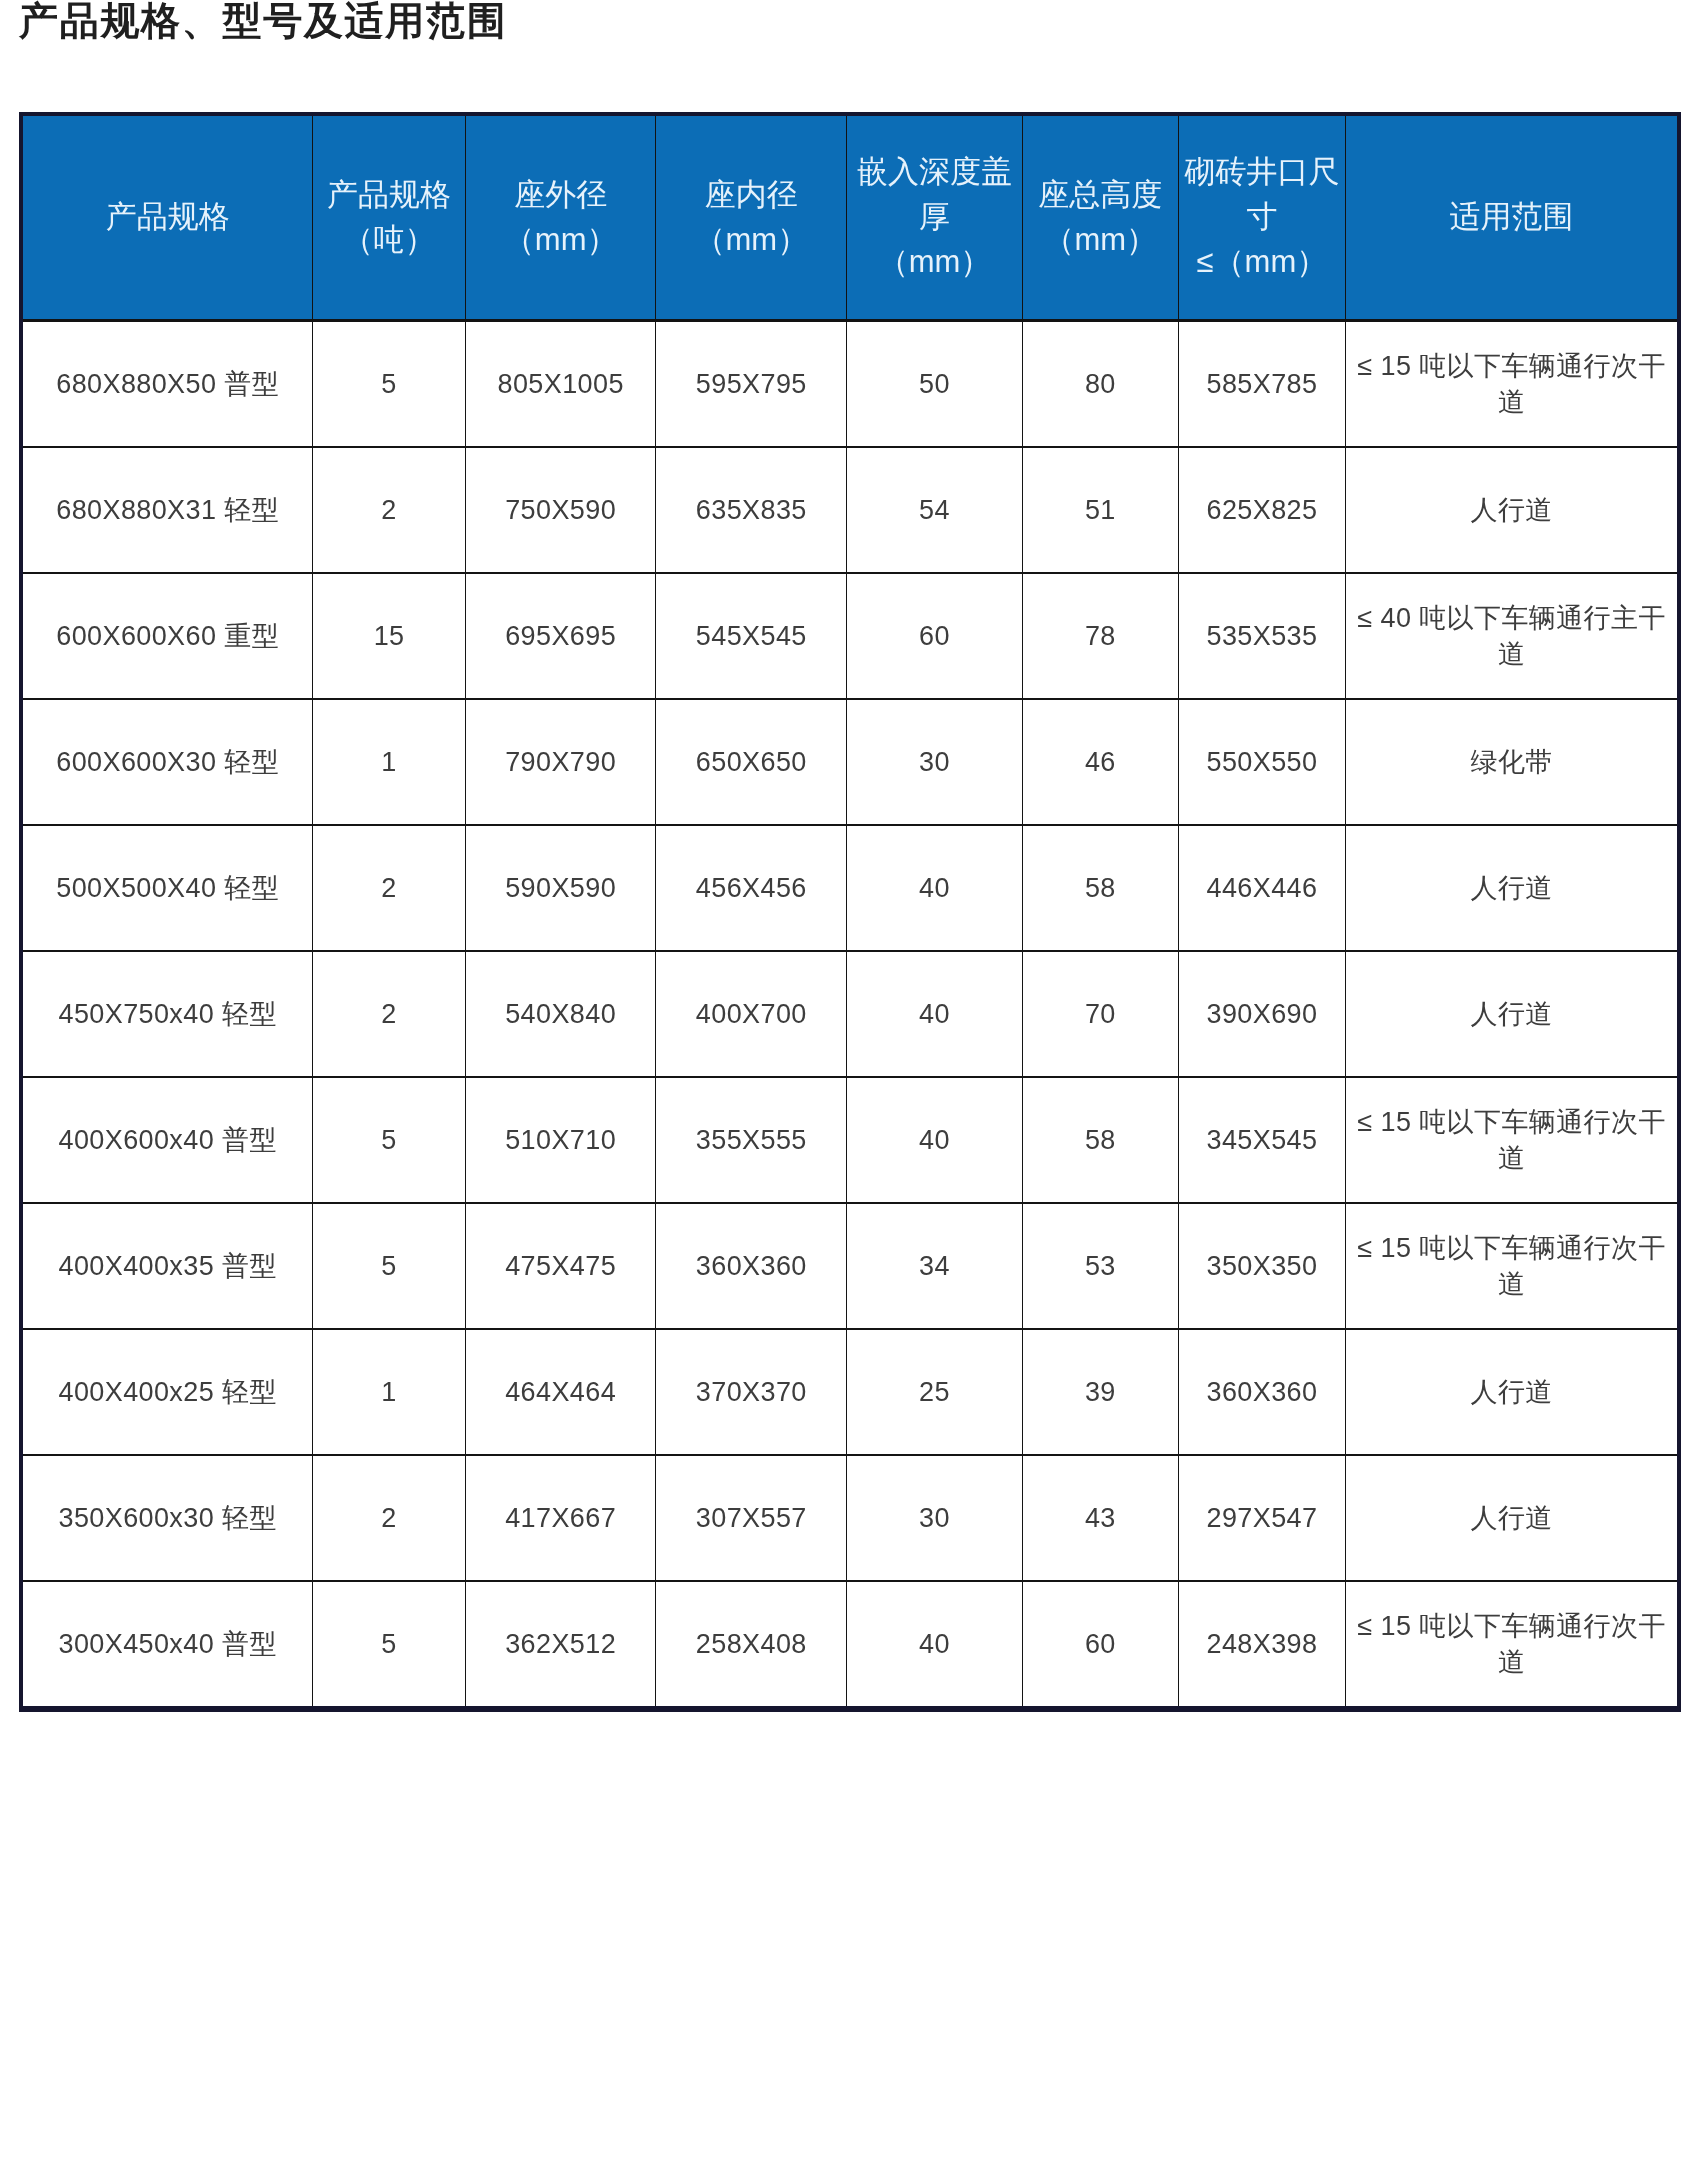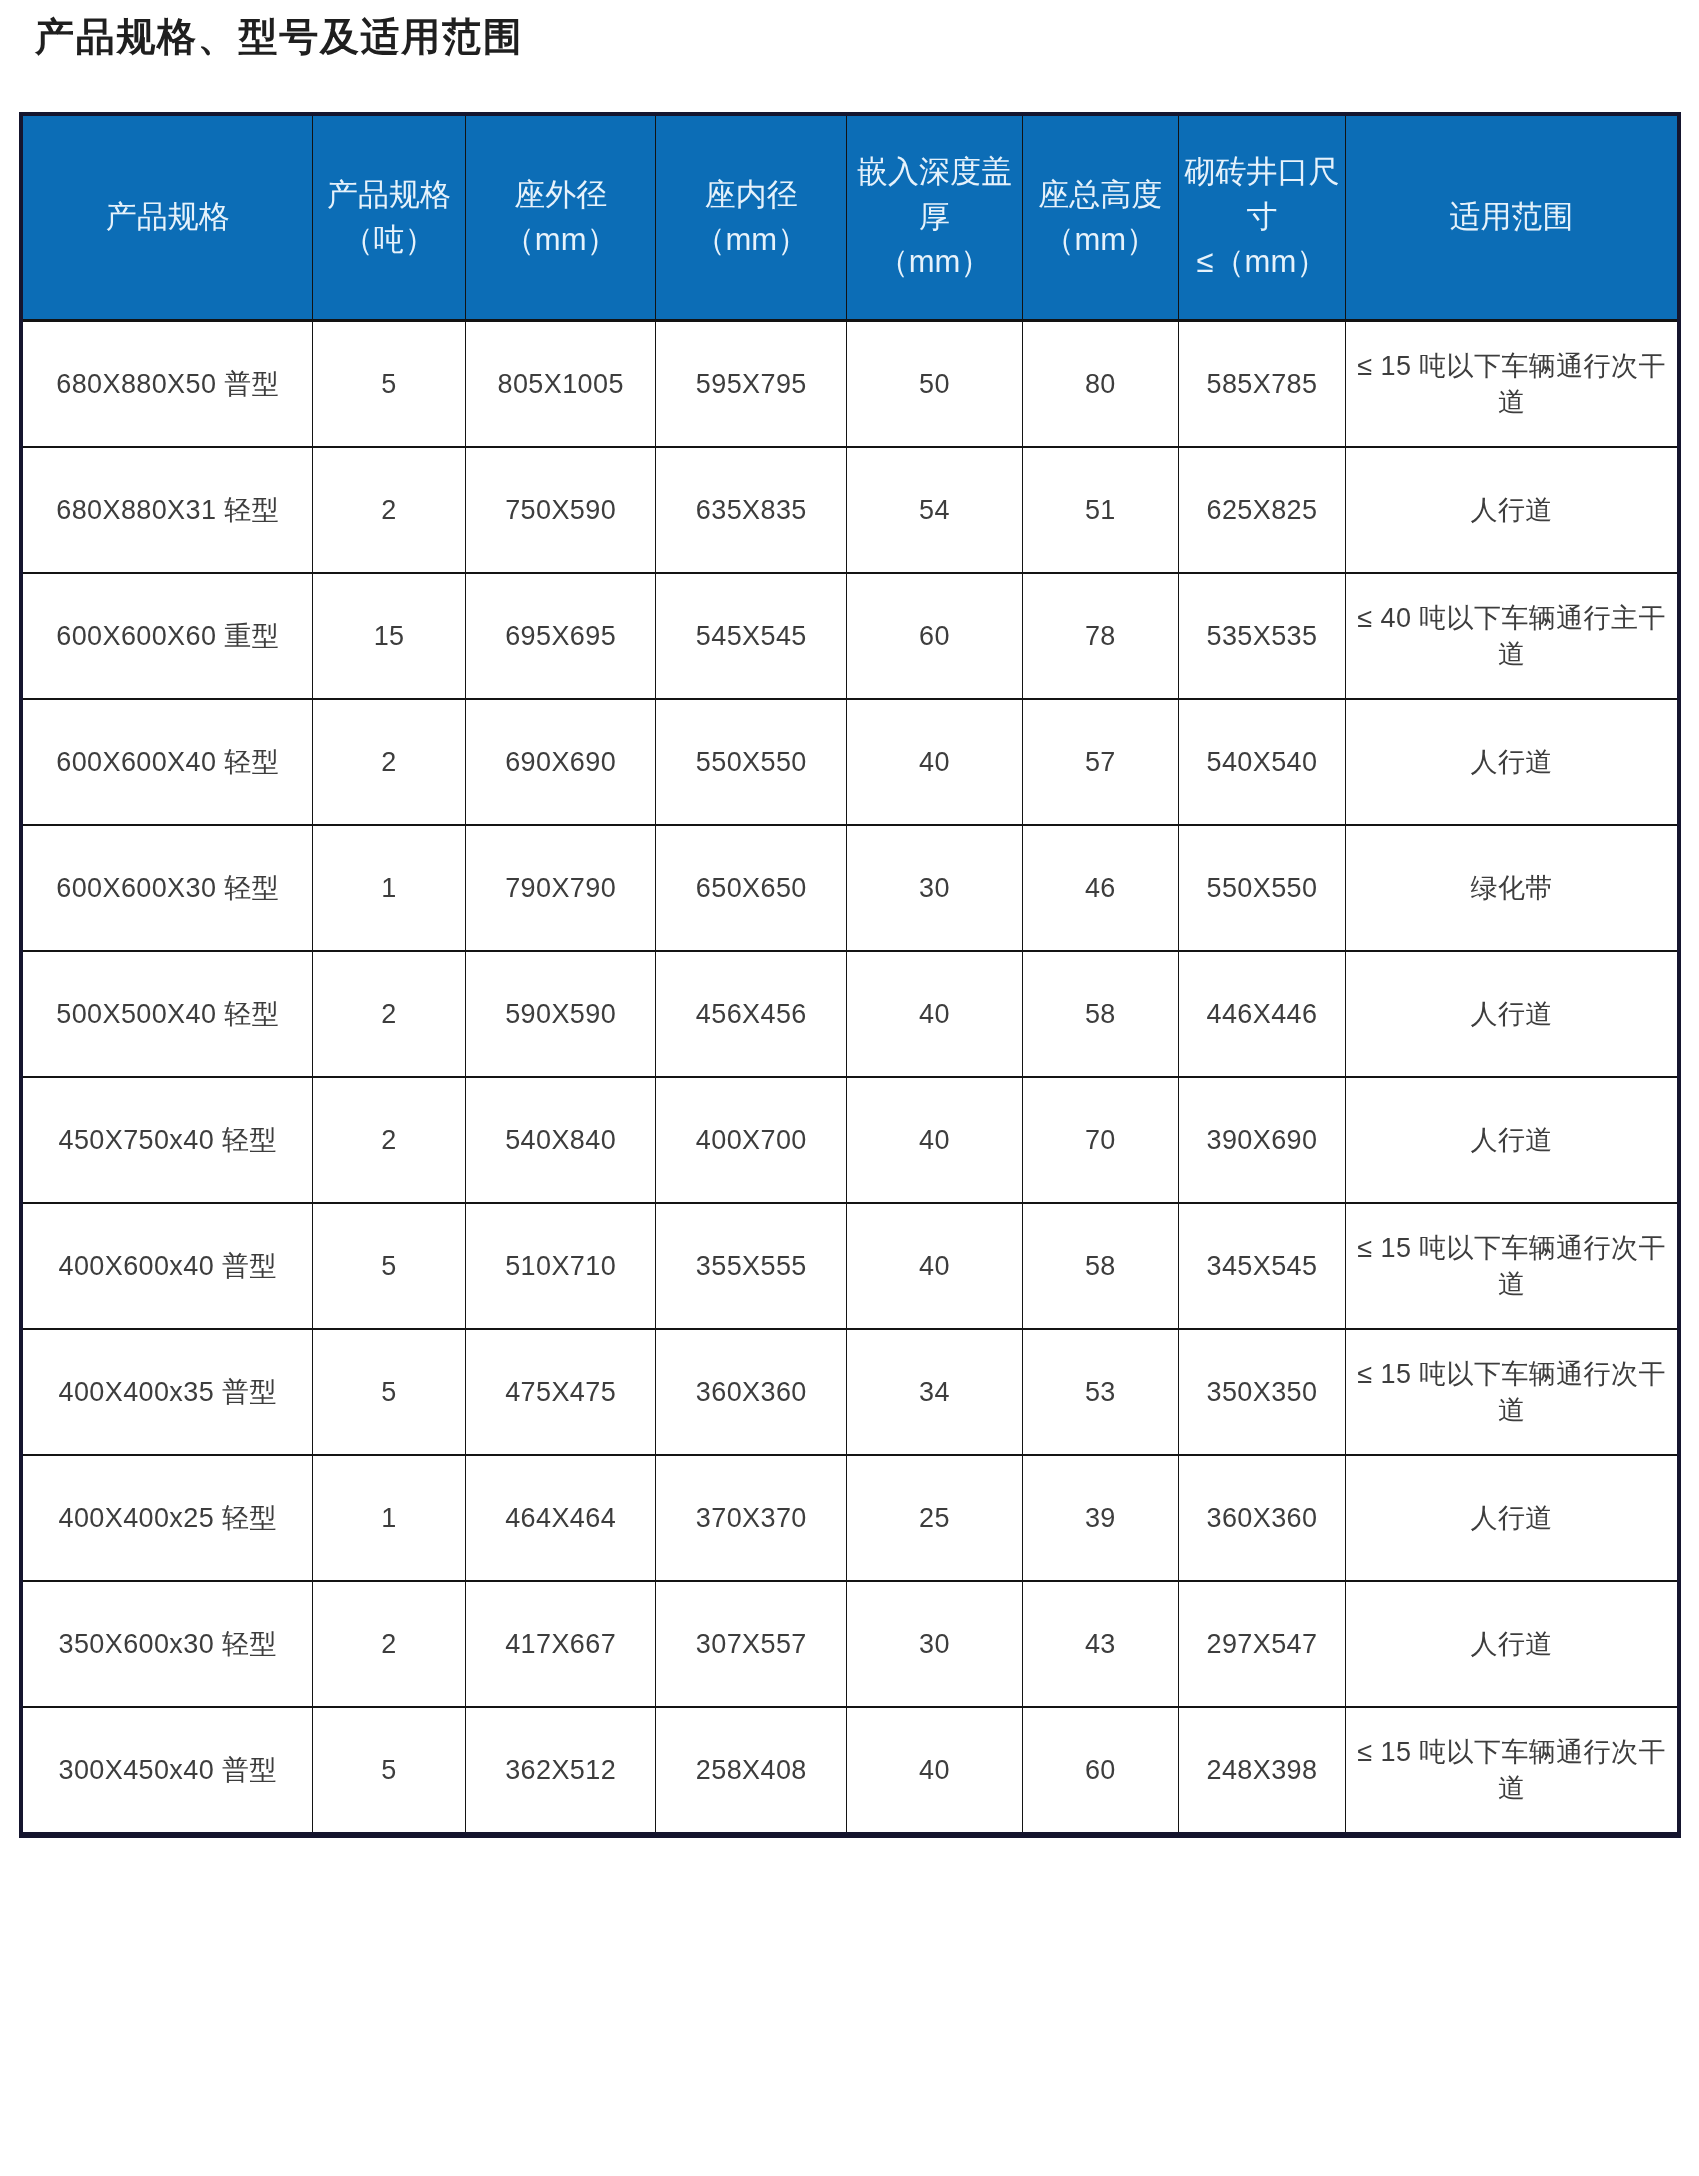--- a/index.html
+++ b/index.html
@@ -10,21 +10,21 @@
   body {
     width: 1699px;
     height: 2176px;
     font-family: "Liberation Sans", "DejaVu Sans", sans-serif;
     position: relative;
   }
   .page-title {
     position: absolute;
     top: 0px;
     left: 19px;
-    margin: 16px;
+    margin: 0;
     font-size: 39px;
     font-weight: 600;
     color: #1f1f1f;
     letter-spacing: 1.7px;
     line-height: 1.1;
   }
   table.spec-table {
     position: absolute;
     top: 112px;
     left: 19px;
@@ -129,30 +129,20 @@
         <td>600X600X60 重型</td>
         <td>15</td>
         <td>695X695</td>
         <td>545X545</td>
         <td>60</td>
         <td>78</td>
         <td>535X535</td>
         <td>≤ 40 吨以下车辆通行主干道</td>
       </tr>
       <tr>
-        <td>600X600X40 轻型</td>
-        <td>2</td>
-        <td>690X690</td>
-        <td>550X550</td>
-        <td>40</td>
-        <td>57</td>
-        <td>540X540</td>
-        <td>人行道</td>
-      </tr>
-      <tr>
         <td>600X600X30 轻型</td>
         <td>1</td>
         <td>790X790</td>
         <td>650X650</td>
         <td>30</td>
         <td>46</td>
         <td>550X550</td>
         <td>绿化带</td>
       </tr>
       <tr>

